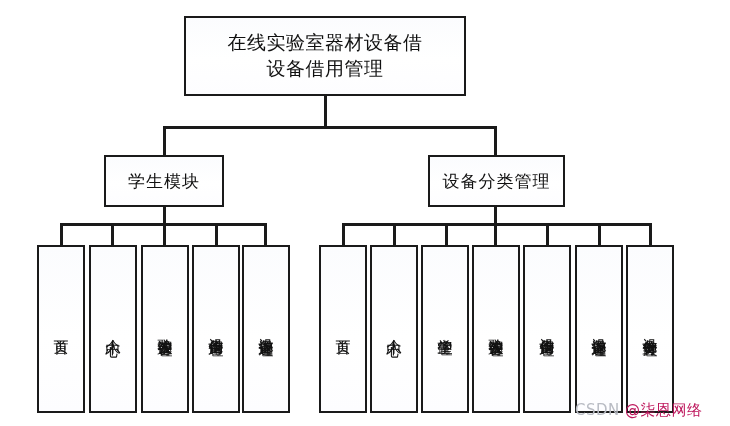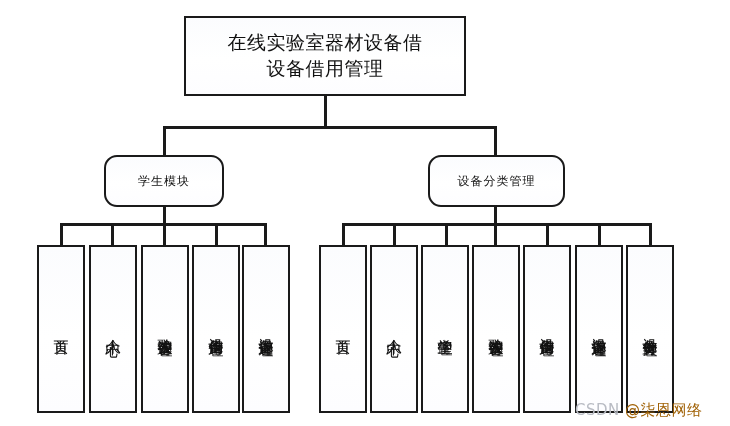--- a/index.html
+++ b/index.html
@@ -31,23 +31,22 @@
   }
 
   .node.root {
     font-size: 19px;
     line-height: 1.35;
     letter-spacing: 0.5px;
     padding: 0 10px;
   }
 
   .node.module {
-    font-size: 12px;
+    font-size: 17px;
     letter-spacing: 1px;
-    border-radius: 13px;
   }
 
   
   .node.leaf {
     font-size: 15px;
     line-height: 1.08;
     letter-spacing: 0px;
     padding: 4px 0;
     align-items: center;
   }
@@ -74,21 +73,21 @@
     left: 575px;
     top: 401px;
     font-family: "DejaVu Sans", "Liberation Sans", sans-serif;
     font-size: 15px;
     color: #b9bcc4;
     letter-spacing: 0.5px;
     white-space: nowrap;
     z-index: 6;
     pointer-events: none;
   }
-  #watermark .wm-at { color: #a16207; }
+  #watermark .wm-at { color: #be185d; }
 </style>
 </head>
 <body>
 
 <div id="canvas">
 
   <div class="node root" style="left:184px; top:16px; width:282px; height:80px;">
     <div>
       <span>在线实验室器材设备借</span><br>
       <span>设备借用管理</span>

